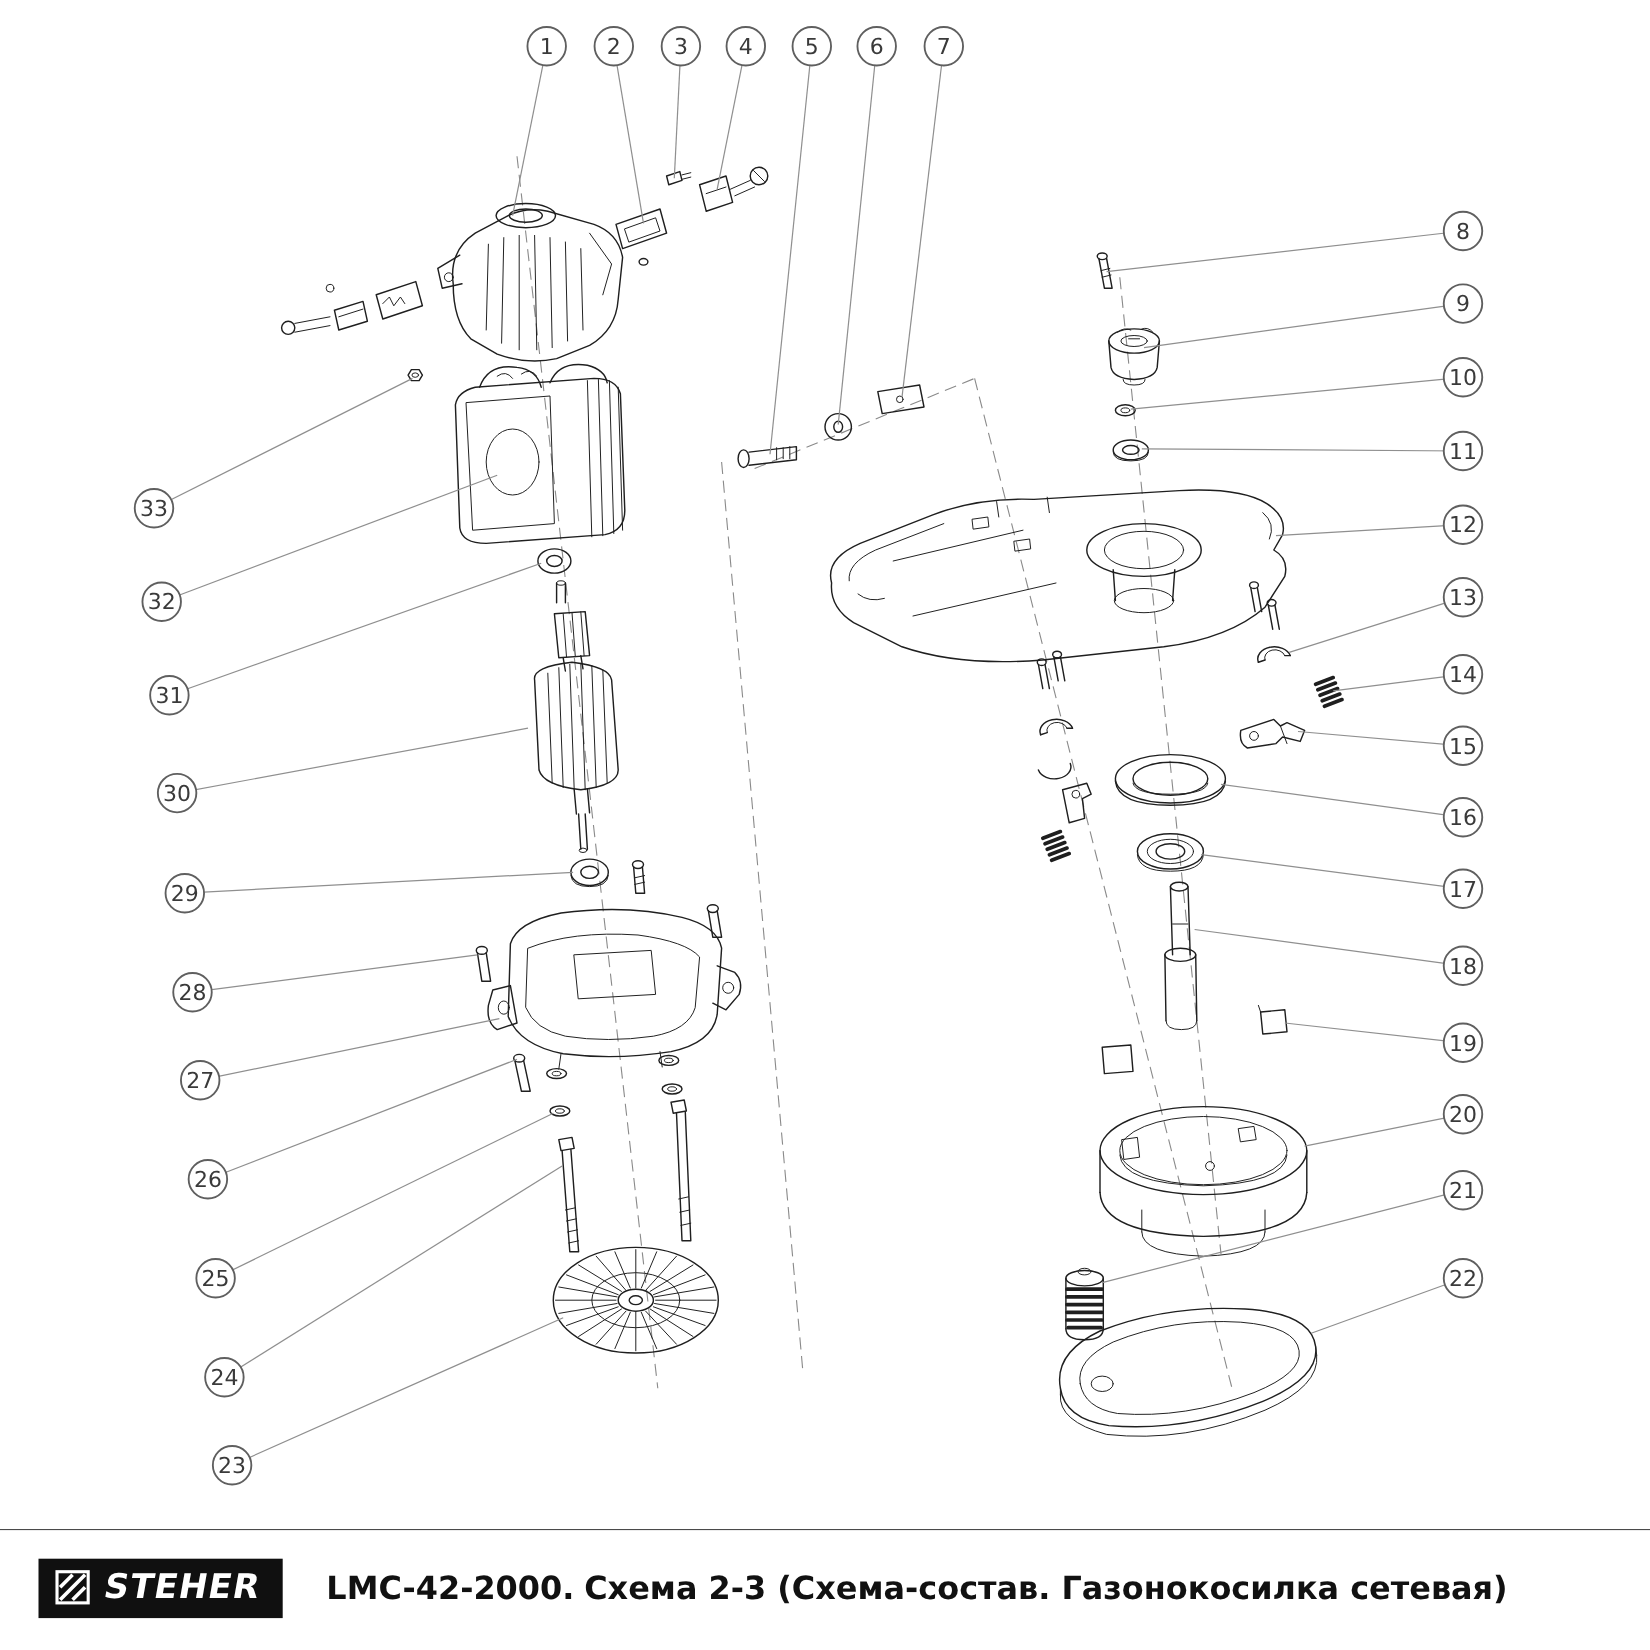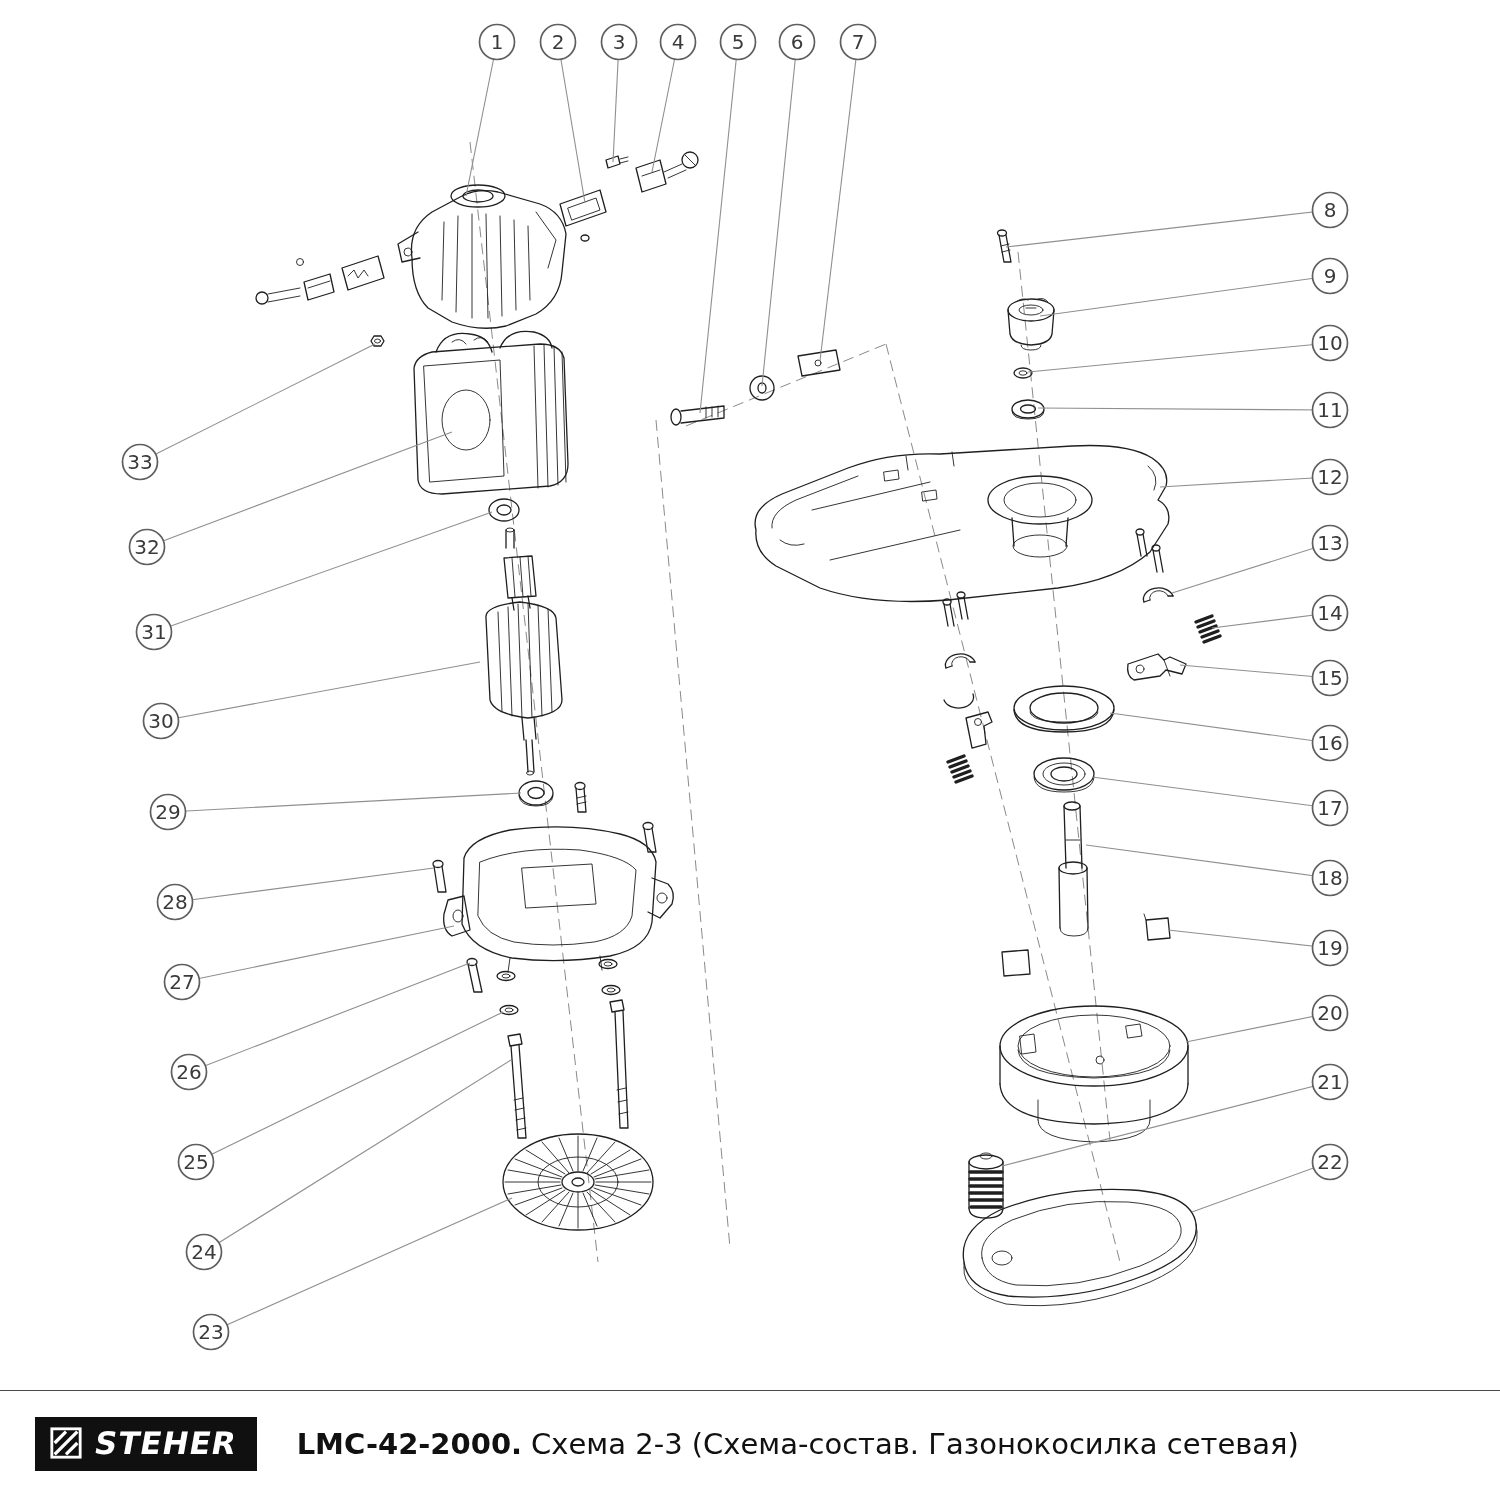--- a/index.html
+++ b/index.html
@@ -17,21 +17,21 @@
   #footer{position:absolute;left:0;right:0;top:1390px;height:110px;}
   #footer .rule{border-top:1.5px solid #4a4a4a;width:100%;}
   #footer .row{display:flex;align-items:center;gap:40px;margin:26px 0 0 35px;}
   .logo{display:flex;align-items:center;gap:12px;background:#101010;color:#fff;
         padding:7px 20px 9px 14px;height:38px;}
   .logo-icon{display:flex;align-items:center;}
   .logo-text{font-weight:700;font-size:31px;letter-spacing:1px;transform:skewX(-10deg);
              font-family:"DejaVu Sans",sans-serif;}
   .caption{font-size:29px;color:#111;white-space:nowrap;}
   .caption .model{font-weight:700;text-align:center;}
-  .caption .subtitle{font-weight:400;margin-left:9px;}
+  .caption .subtitle{font-weight:700;margin-left:9px;}
 </style>
 </head>
 <body>
 
 <div id="canvas">
 
   <svg id="diagram-svg" width="1500" height="1500" viewBox="0 0 1500 1500">
 
     <g>
       <path class="dash" d="M470 142 L598 1262"></path>

